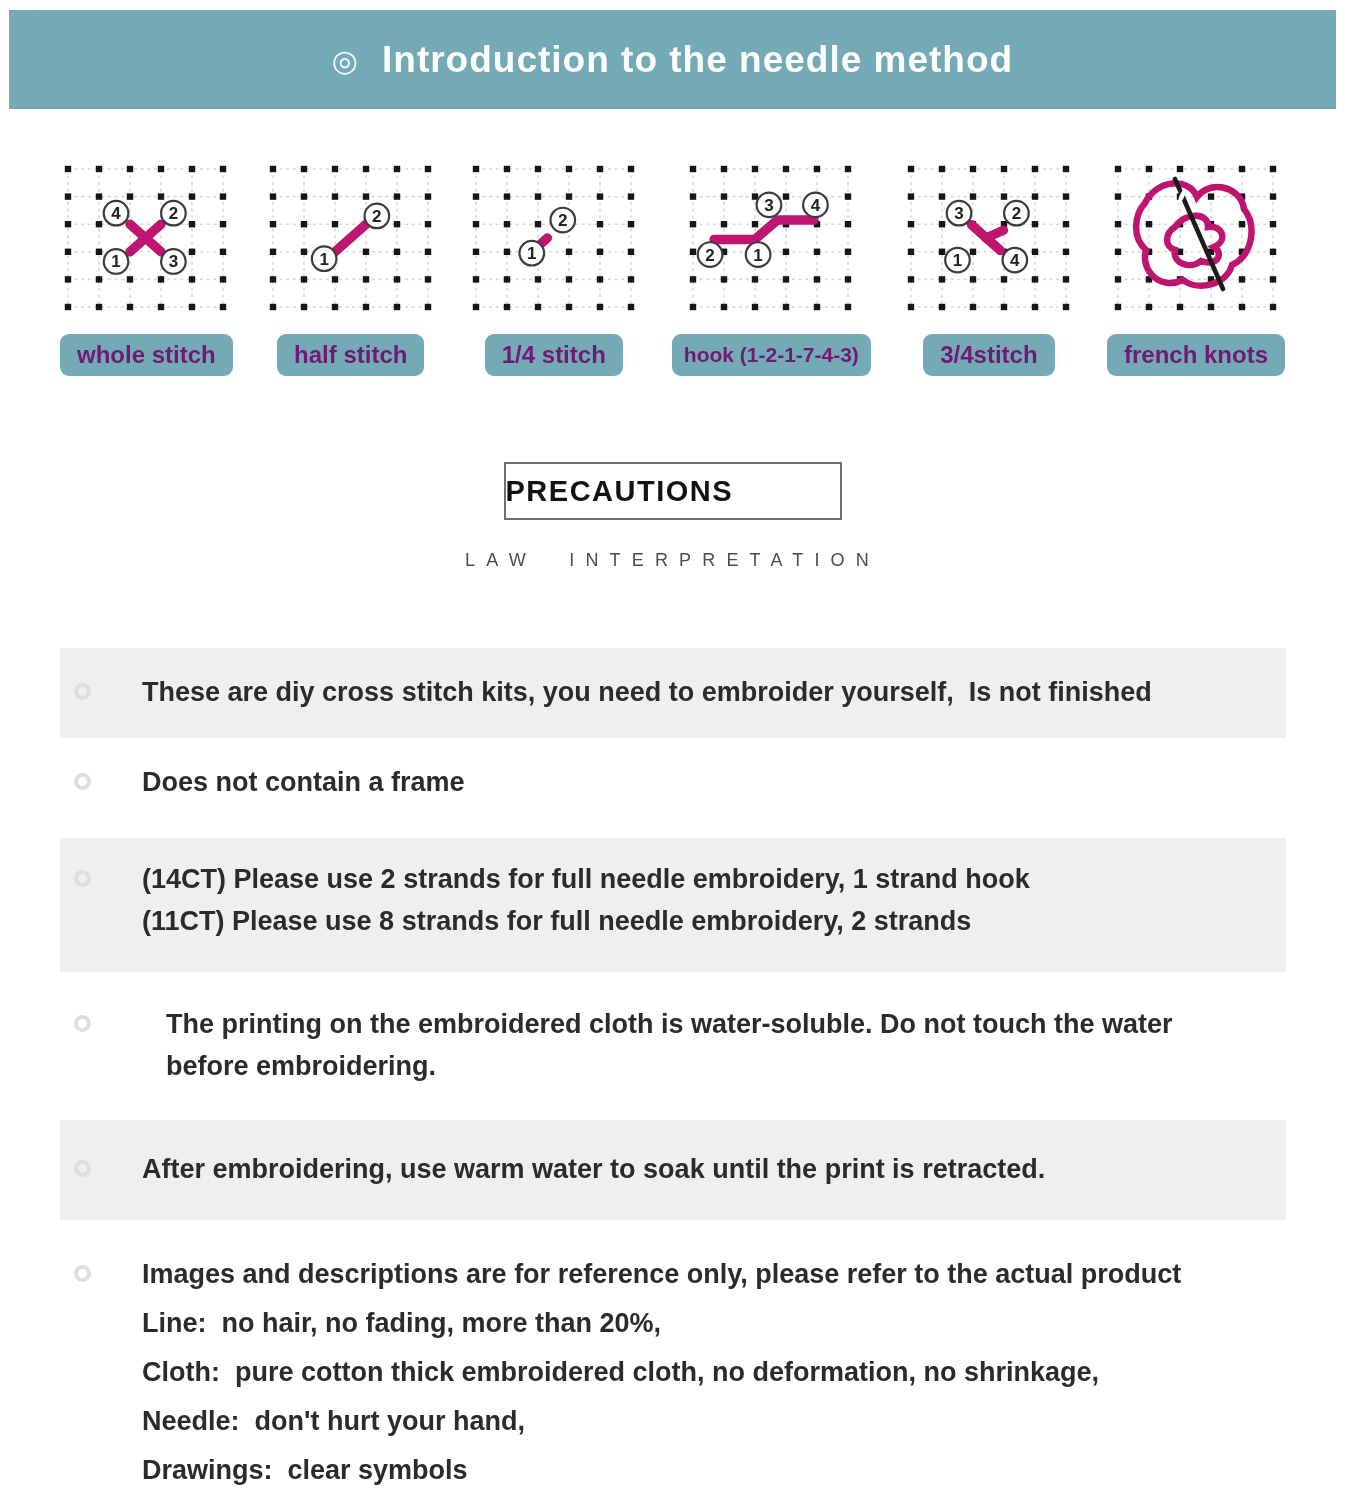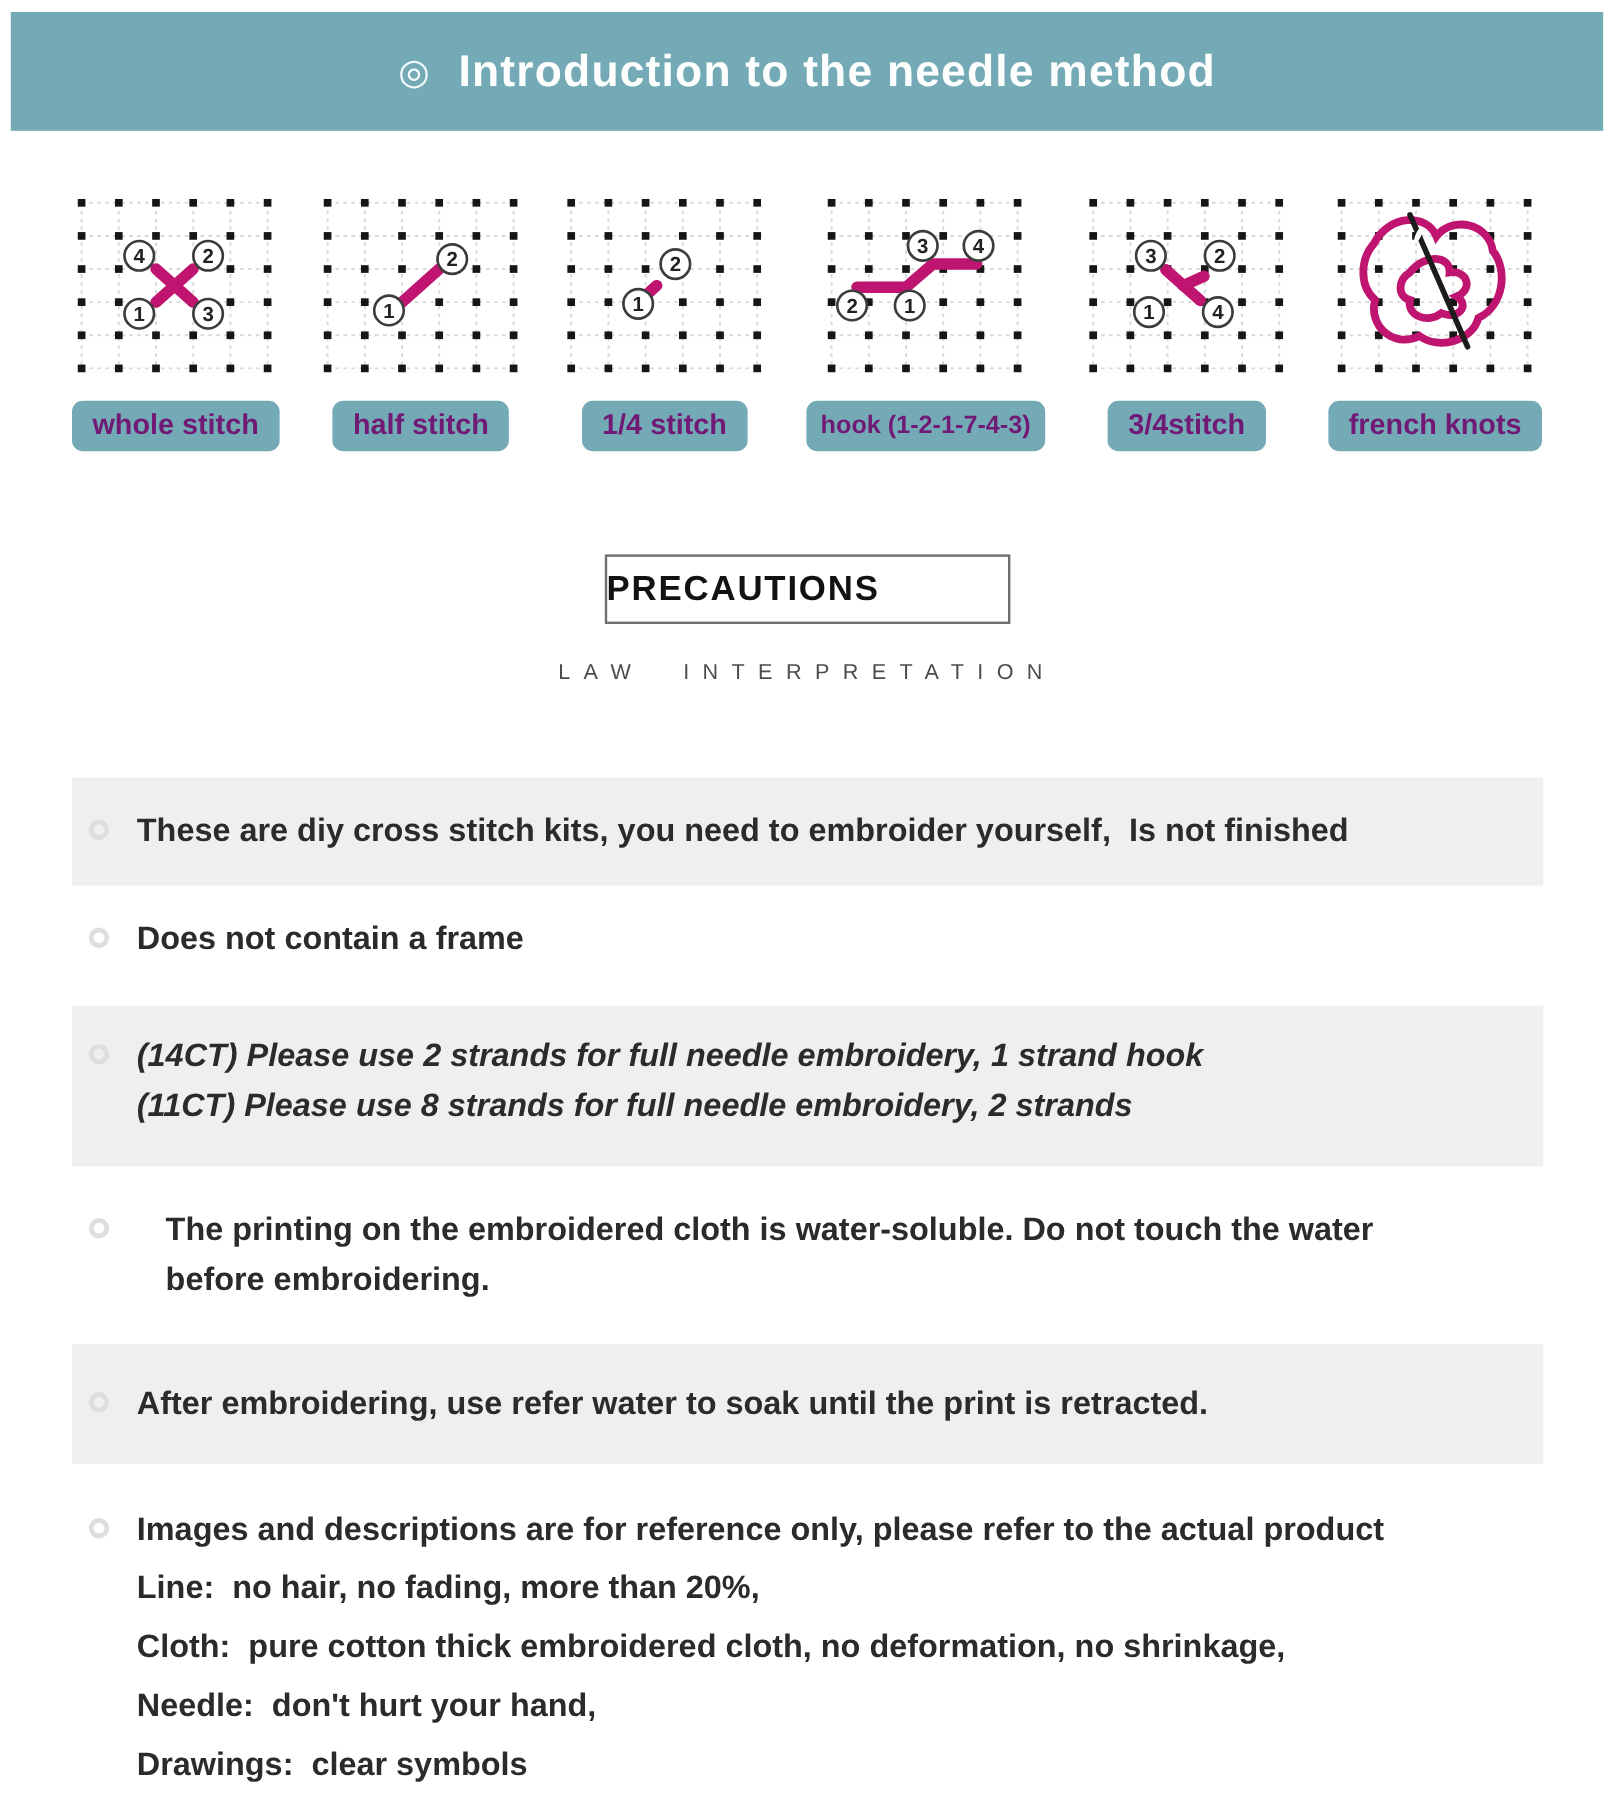--- a/index.html
+++ b/index.html
@@ -59,23 +59,23 @@
     display: flex; align-items: flex-start;
     padding: 24px 20px 24px 14px;
     font-size: 27px; font-weight: 600; line-height: 1.55; color: #2b2b2b;
   }
   .note.shaded { background: var(--stripe, #efefef); }
   .bullet {
     flex: 0 0 auto; width: 17px; height: 17px;
     border: 4px solid #dedede; border-radius: 50%;
     margin: 11px 23px 0 0; background: transparent;
   }
-  .note-line { white-space: pre; }
+  .note-line { white-space: pre; margin-left: 28px; }
   .note:nth-child(2) { padding-bottom: 34px; }
-  .note:nth-child(3) { padding-top: 21px; padding-bottom: 30px; font-style: italic; }
+  .note:nth-child(3) { padding-top: 21px; padding-bottom: 30px; }
   .note:nth-child(4) { padding-top: 32px; padding-bottom: 32px; gap: 24px; }
   .note:nth-child(5) { padding-top: 29px; padding-bottom: 29px; }
   .note:nth-child(6) { padding-top: 30px; padding-bottom: 14px; line-height: 1.82; }
   .note:nth-child(6) .bullet { margin-top: 15px; }
 </style>
 </head>
 <body>
 
 <div class="page">
 
@@ -476,21 +476,21 @@
         <li class="note">
           <span class="bullet"></span>
           <div class="note-lines">
             <div class="note-line">The printing on the embroidered cloth is water-soluble. Do not touch the water</div>
             <div class="note-line">before embroidering.</div>
           </div>
         </li>
         <li class="note shaded">
           <span class="bullet"></span>
           <div class="note-lines">
-            <div class="note-line">After embroidering, use refer water to soak until the print is retracted.</div>
+            <div class="note-line">After embroidering, use warm water to soak until the print is retracted.</div>
           </div>
         </li>
         <li class="note">
           <span class="bullet"></span>
           <div class="note-lines">
             <div class="note-line">Images and descriptions are for reference only, please refer to the actual product</div>
             <div class="note-line">Line:  no hair, no fading, more than 20%,</div>
             <div class="note-line">Cloth:  pure cotton thick embroidered cloth, no deformation, no shrinkage,</div>
             <div class="note-line">Needle:  don't hurt your hand,</div>
             <div class="note-line">Drawings:  clear symbols</div>

